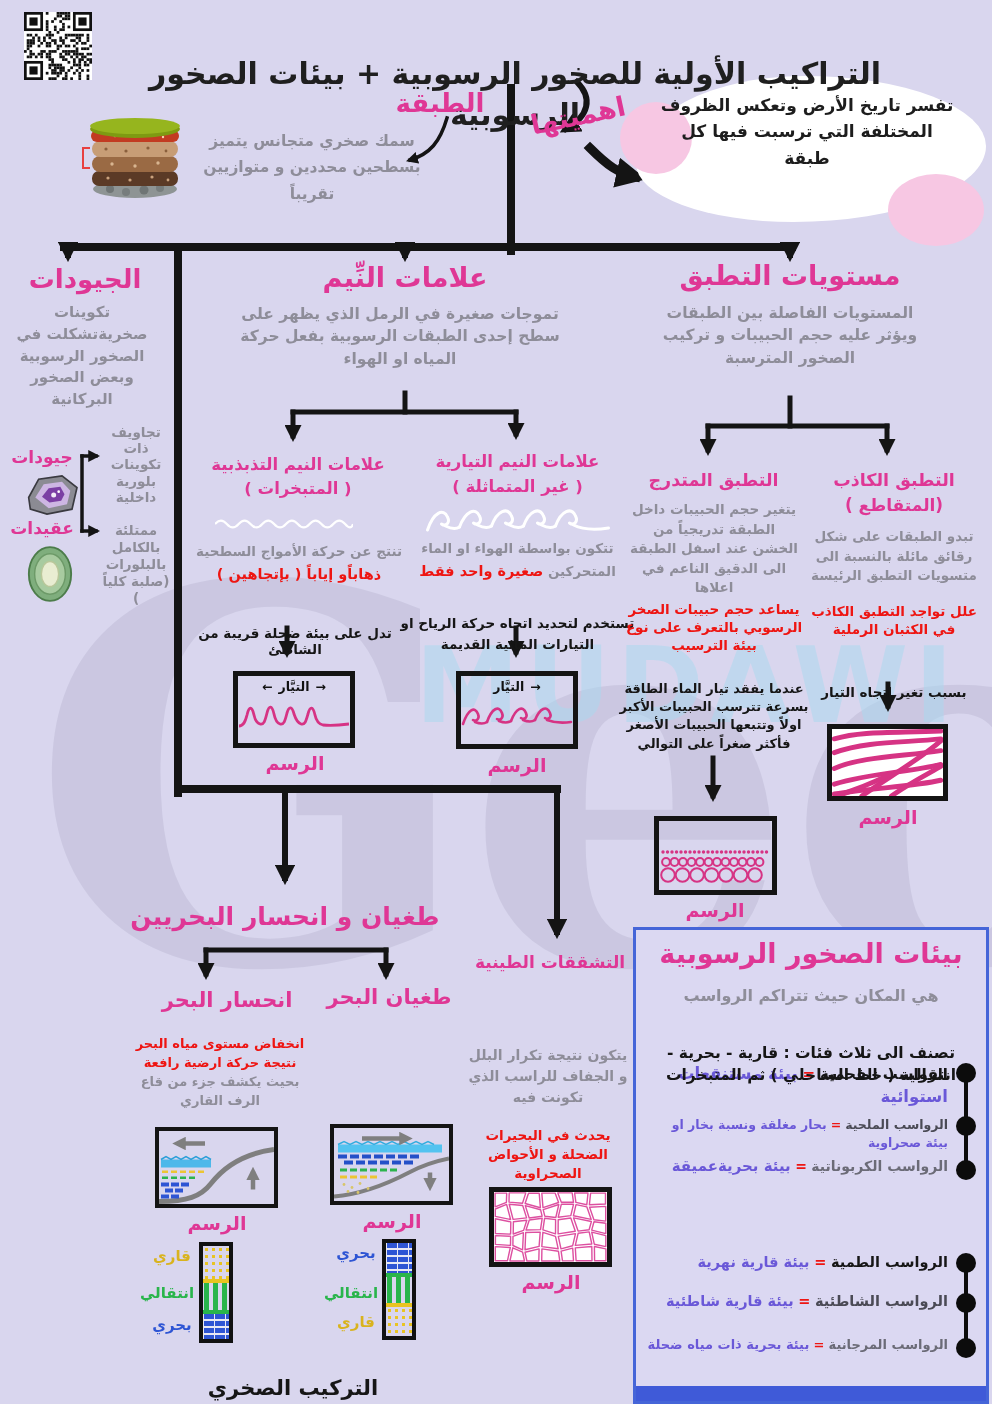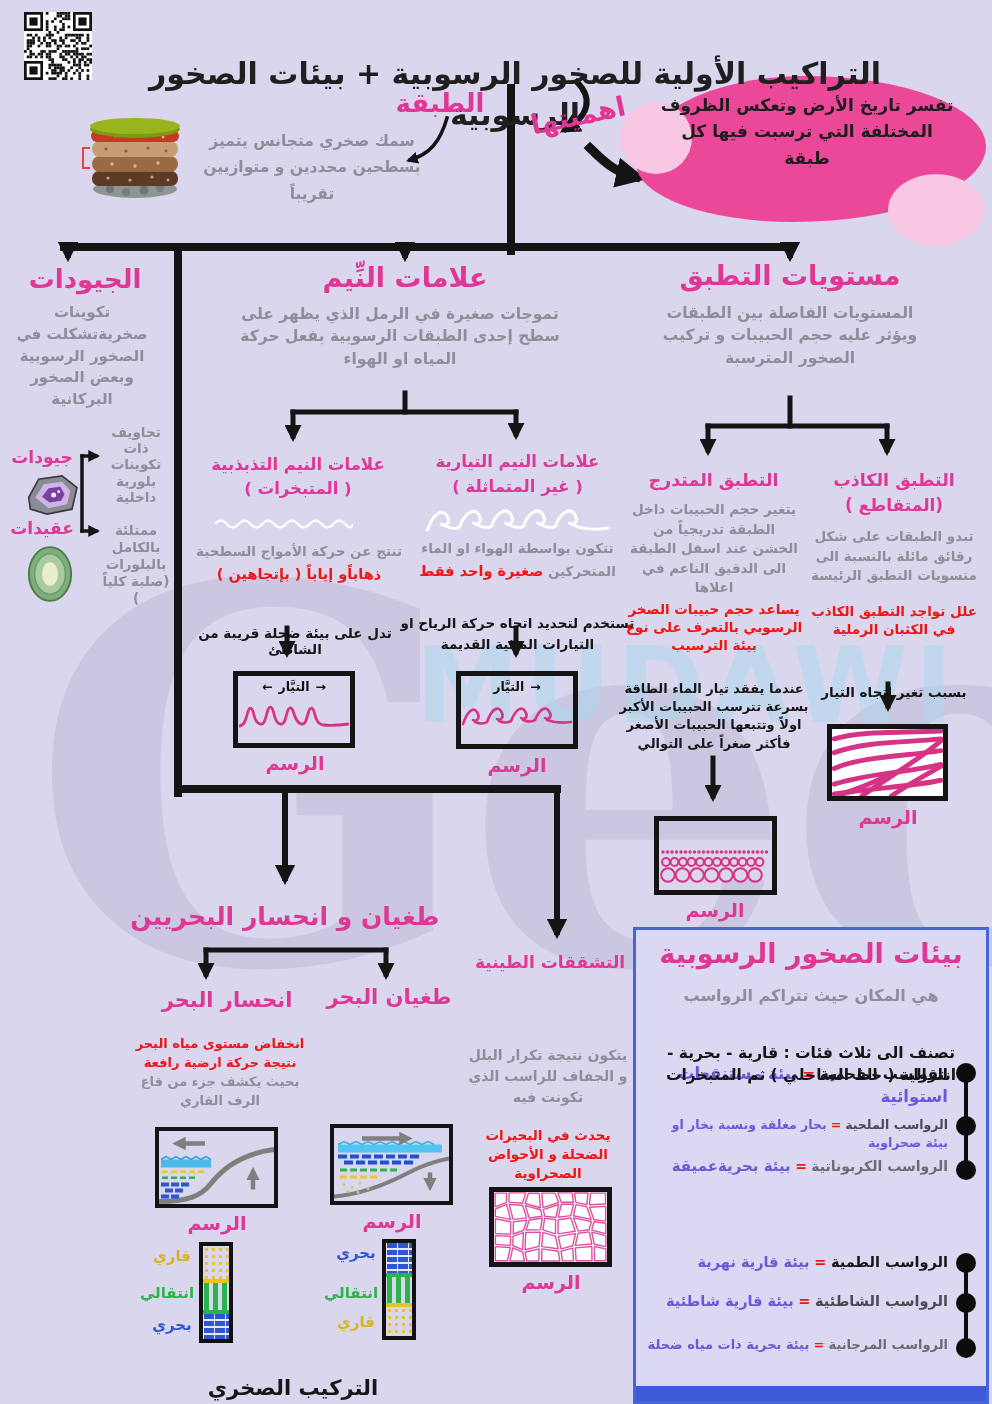--- a/index.html
+++ b/index.html
@@ -10,21 +10,21 @@
   .c{text-align:center;}
   .pink{color:#df3795;font-weight:bold;}
   .gray{color:#8e8d99;font-weight:600;}
   .red{color:#ee1512;font-weight:bold;}
   .blk{color:#161616;font-weight:bold;margin-top:28px;}
   .purple{color:#6a58d8;font-weight:bold;}
   .draw-label{color:#df3795;font-weight:bold;font-size:19px;text-align:center;}
   .box{position:absolute;border:5px solid #141414;z-index:3;box-sizing:border-box;background:transparent;}
   .wm-geo{position:absolute;left:30px;top:520px;font-family:"DejaVu Serif",serif;font-size:520px;font-weight:bold;color:#8d89a8;opacity:.18;z-index:0;line-height:1;letter-spacing:-10px;}
   .wm-brand{position:absolute;left:415px;top:625px;font-size:105px;font-weight:bold;color:#a9d9ef;opacity:.5;z-index:0;letter-spacing:6px;}
-  .blob{position:absolute;left:636px;top:76px;width:350px;height:146px;background:#ec4899;border-radius:48% 52% 55% 45% / 60% 48% 52% 40%;z-index:1;}
+  .blob{position:absolute;left:636px;top:76px;width:350px;height:146px;background:#ffffff;border-radius:48% 52% 55% 45% / 60% 48% 52% 40%;z-index:1;}
   .blob::before{content:'';position:absolute;left:-16px;top:26px;width:72px;height:72px;background:#f7c7e3;border-radius:50%;}
   .blob::after{content:'';position:absolute;right:2px;bottom:-24px;width:96px;height:72px;background:#f7c7e3;border-radius:50%;}
   .blob-txt{position:absolute;inset:0;padding:16px 30px 0 22px;direction:rtl;text-align:center;font-size:17px;font-weight:bold;color:#1d1d1d;line-height:1.55;z-index:2;}
   .ripple-box-row{display:flex;justify-content:center;align-items:center;gap:6px;direction:ltr;font-size:12.5px;font-weight:bold;color:#111;margin-top:3px;}
   .panel{position:absolute;left:633px;top:927px;width:356px;height:477px;border:3px solid #4565d8;background:#dbd8f2;box-sizing:border-box;z-index:3;}
   .panel-bar{position:absolute;left:0;bottom:0;width:100%;height:15px;background:#3f5ad8;}
   .dot{position:absolute;width:20px;height:20px;border-radius:50%;background:#0c0c0c;left:320px;}
   .conn{position:absolute;width:4px;background:#0c0c0c;left:328px;}
   .env-item{position:absolute;right:38px;left:10px;direction:rtl;text-align:right;line-height:1.4;}
   .strat-col{position:absolute;width:34px;height:101px;border:4px solid #111;box-sizing:border-box;background:#d9d6ee;z-index:3;display:flex;flex-direction:column;}

